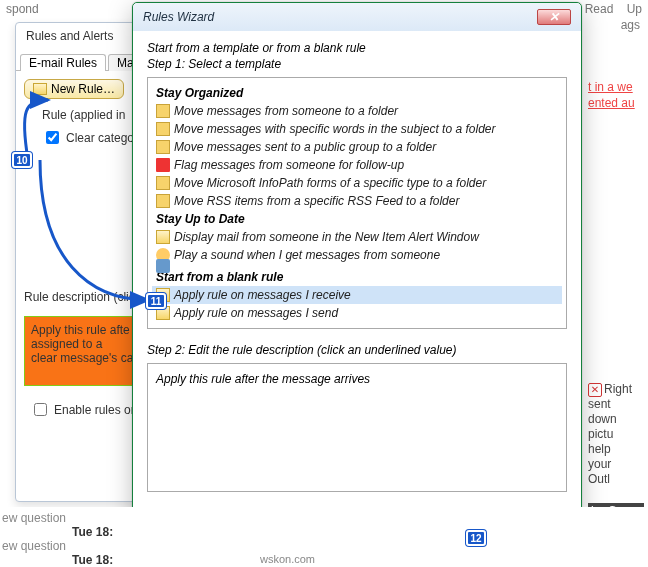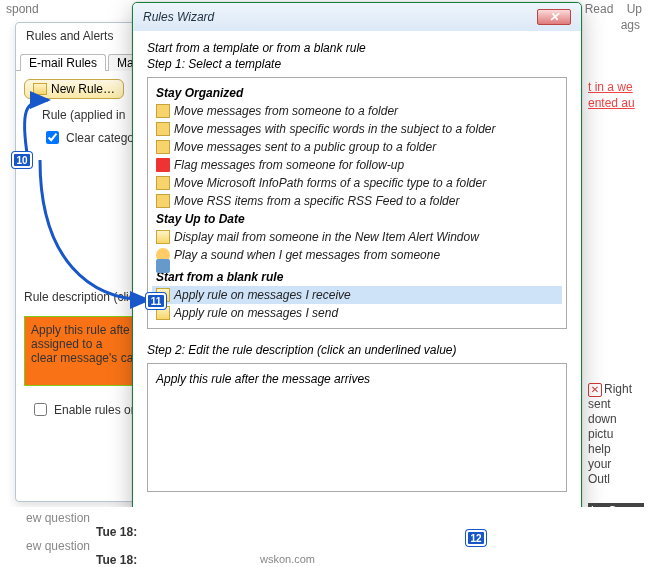--- a/index.html
+++ b/index.html
@@ -49,21 +49,21 @@
     color:#222;
   }
   .btn.disabled { color:#999; }
   .annot {
     position:absolute; width:20px; height:16px; background:#1757c9; border:2px solid #fff;
     border-radius:3px; color:#fff; font-weight:bold; font-size:10px;
     display:flex; align-items:center; justify-content:center; box-shadow:0 0 0 1px #1757c9;
   }
   svg.arrow { position:absolute; left:0; top:0; pointer-events:none; }
   .enable-row { position:absolute; left:30px; top:400px; display:flex; align-items:center; gap:4px; color:#333;}
-  .bottom-area { position:absolute; left:0; bottom:0; right:0; height:60px; background:#fff; color:#555; padding:4px 26px;}
+  .bottom-area { position:absolute; left:0; bottom:0; right:0; height:60px; background:#fff; color:#555; padding:4px 2px;}
   .bottom-area .q { color:#888;}
   .bottom-right { position:absolute; right:4px; bottom:6px; color:#444; display:flex; align-items:center; gap:4px;}
   .bottom-right2 { position:absolute; right:4px; top:382px; color:#444; width:56px; line-height:1.25;}
   .xbtn { display:inline-flex; width:14px; height:14px; border:1px solid #c33; color:#c33; align-items:center; justify-content:center; font-size:10px; border-radius:2px; margin-right:2px;}
   
   .i-envelope { background:linear-gradient(#fff3c8,#f7d66a); border:1px solid #caa634; }
   .i-flag { background:#e33; border-radius:1px; }
   .i-phone { background:#69c; border-radius:2px; }
   .i-speaker { background:#fc6; border-radius:50%; }
   .i-folder { background:#f7d36b; border:1px solid #c9a339;}

